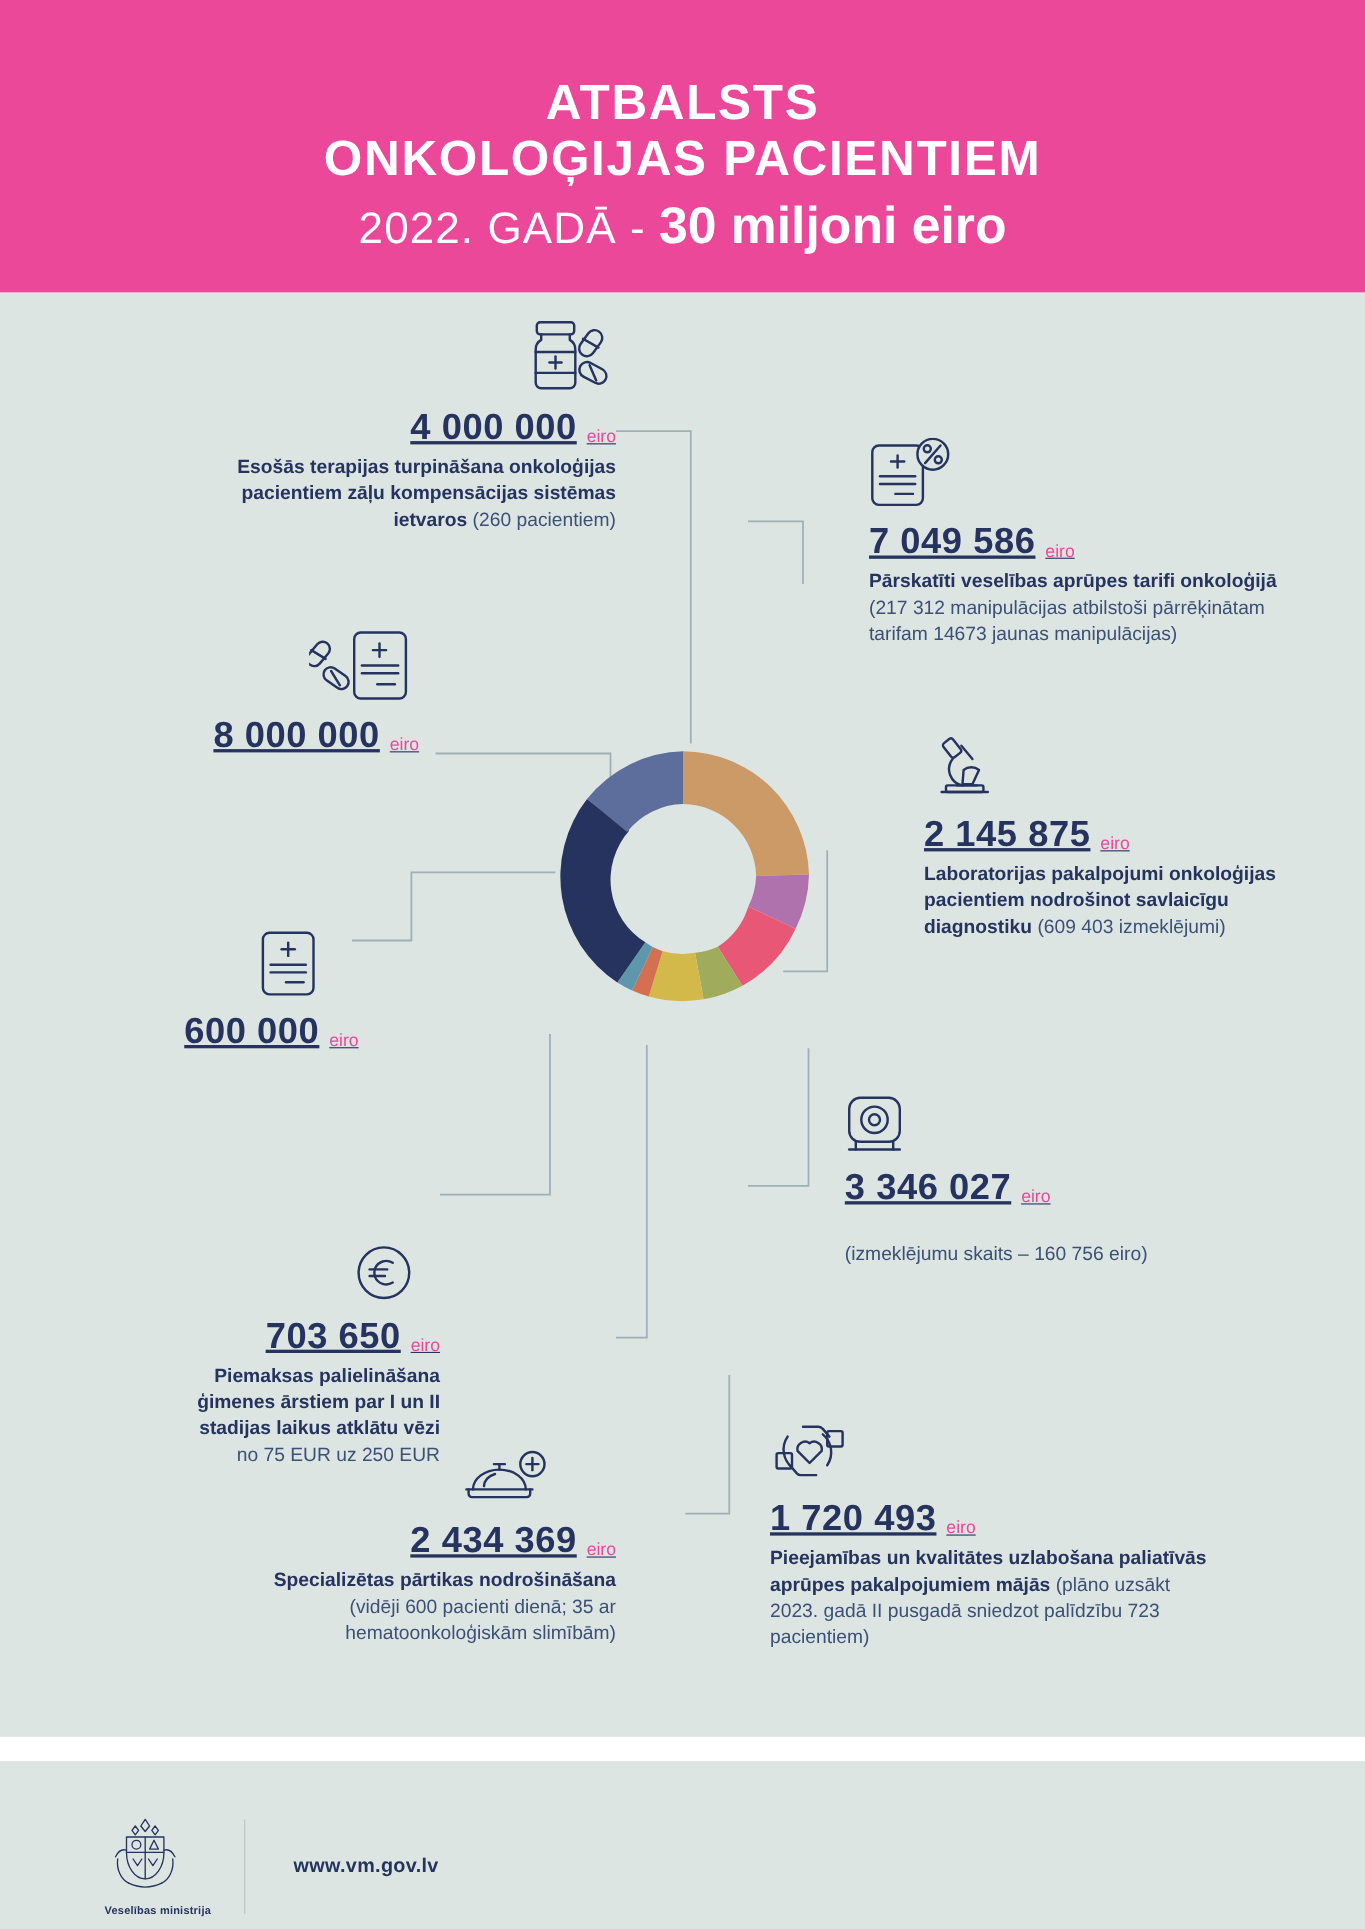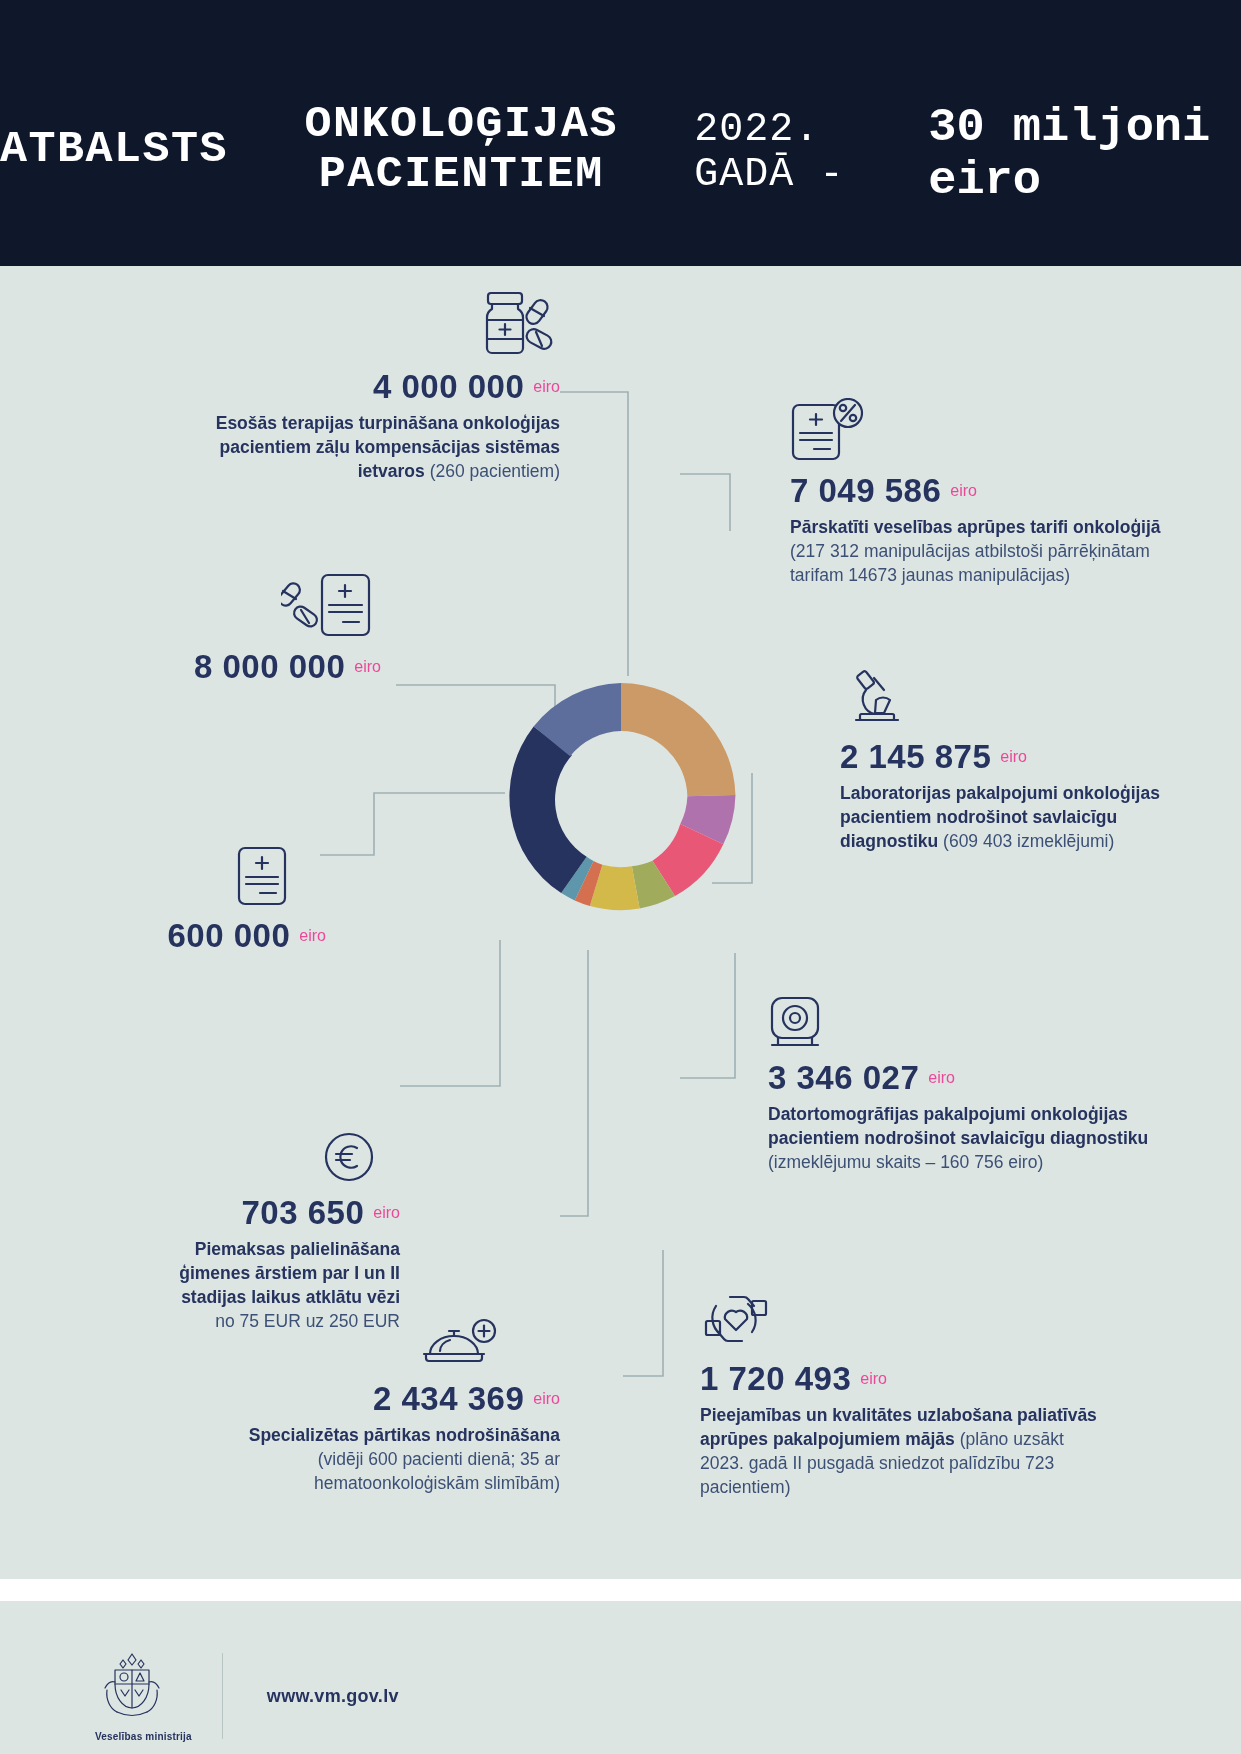--- a/index.html
+++ b/index.html
@@ -10,28 +10,27 @@
     color: #25335e;
     position: relative;
     overflow: hidden;
   }
 
   
   .header {
     position: absolute;
     left: 0; top: 0;
     width: 1241px; height: 266px;
-    background: #0f172a;
+    background: #ec4899;
     color: #ffffff;
     display: flex;
-    flex-direction: row;
+    flex-direction: column;
     align-items: center;
     justify-content: center;
     padding-top: 34px;
-    font-family: Liberation Mono, monospace;
   }
   .hdr-line1 {
     font-size: 45px;
     font-weight: 700;
     letter-spacing: 1.5px;
     line-height: 1.12;
     text-align: center;
   }
   .hdr-line2 {
     font-size: 45px;
@@ -97,23 +96,24 @@
     font-size: 18px;
     font-weight: 700;
     color: #25335e;
     letter-spacing: 0.3px;
   }
 
   
   .stat { position: absolute; }
   .stat .amount-row {
     display: flex;
-    align-items: center;
+    align-items: flex-end;
     gap: 9px;
     margin-bottom: 5px;
+    text-decoration: underline;
   }
   .stat .amount {
     font-size: 33px;
     font-weight: 700;
     letter-spacing: 0.5px;
     color: #25335e;
     white-space: nowrap;
   }
   .stat .unit {
     font-size: 16px;
@@ -363,21 +363,21 @@
       <line x1="10" y1="43" x2="10" y2="50"></line>
       <line x1="44" y1="43" x2="44" y2="50"></line>
       <line x1="4" y1="50" x2="50" y2="50"></line>
     </svg>
   </span>
   <div class="amount-row">
     <span class="amount">3 346 027</span>
     <span class="unit">eiro</span>
   </div>
   <div class="desc">
-    <b>Datortomogrāfijas pakalpojumi onkoloģijas pacientiem nodrošinot savlaicīgu diagnostiku</b><br>
+    <br>
     <span class="light">(izmeklējumu skaits – 160 756 eiro)</span>
   </div>
 </div>
 
 <div class="stat right" style="left:700px; top:1288px; width:400px;">
   <span class="icon-wrap" style="display:block;text-align:left;padding-left:0px;">
     <svg class="ico" width="72" height="62" viewBox="0 0 72 62" fill="none" stroke="#25335e" stroke-width="2.2" stroke-linecap="round" stroke-linejoin="round">
       <path d="M16 18 a21 21 0 0 0 4 28"></path>
       <path d="M52 44 a21 21 0 0 0 -4 -28"></path>
       <path d="M36 24 a7 7 0 0 0 -11 7 l11 11 l11 -11 a7 7 0 0 0 -11 -7 Z"></path>

